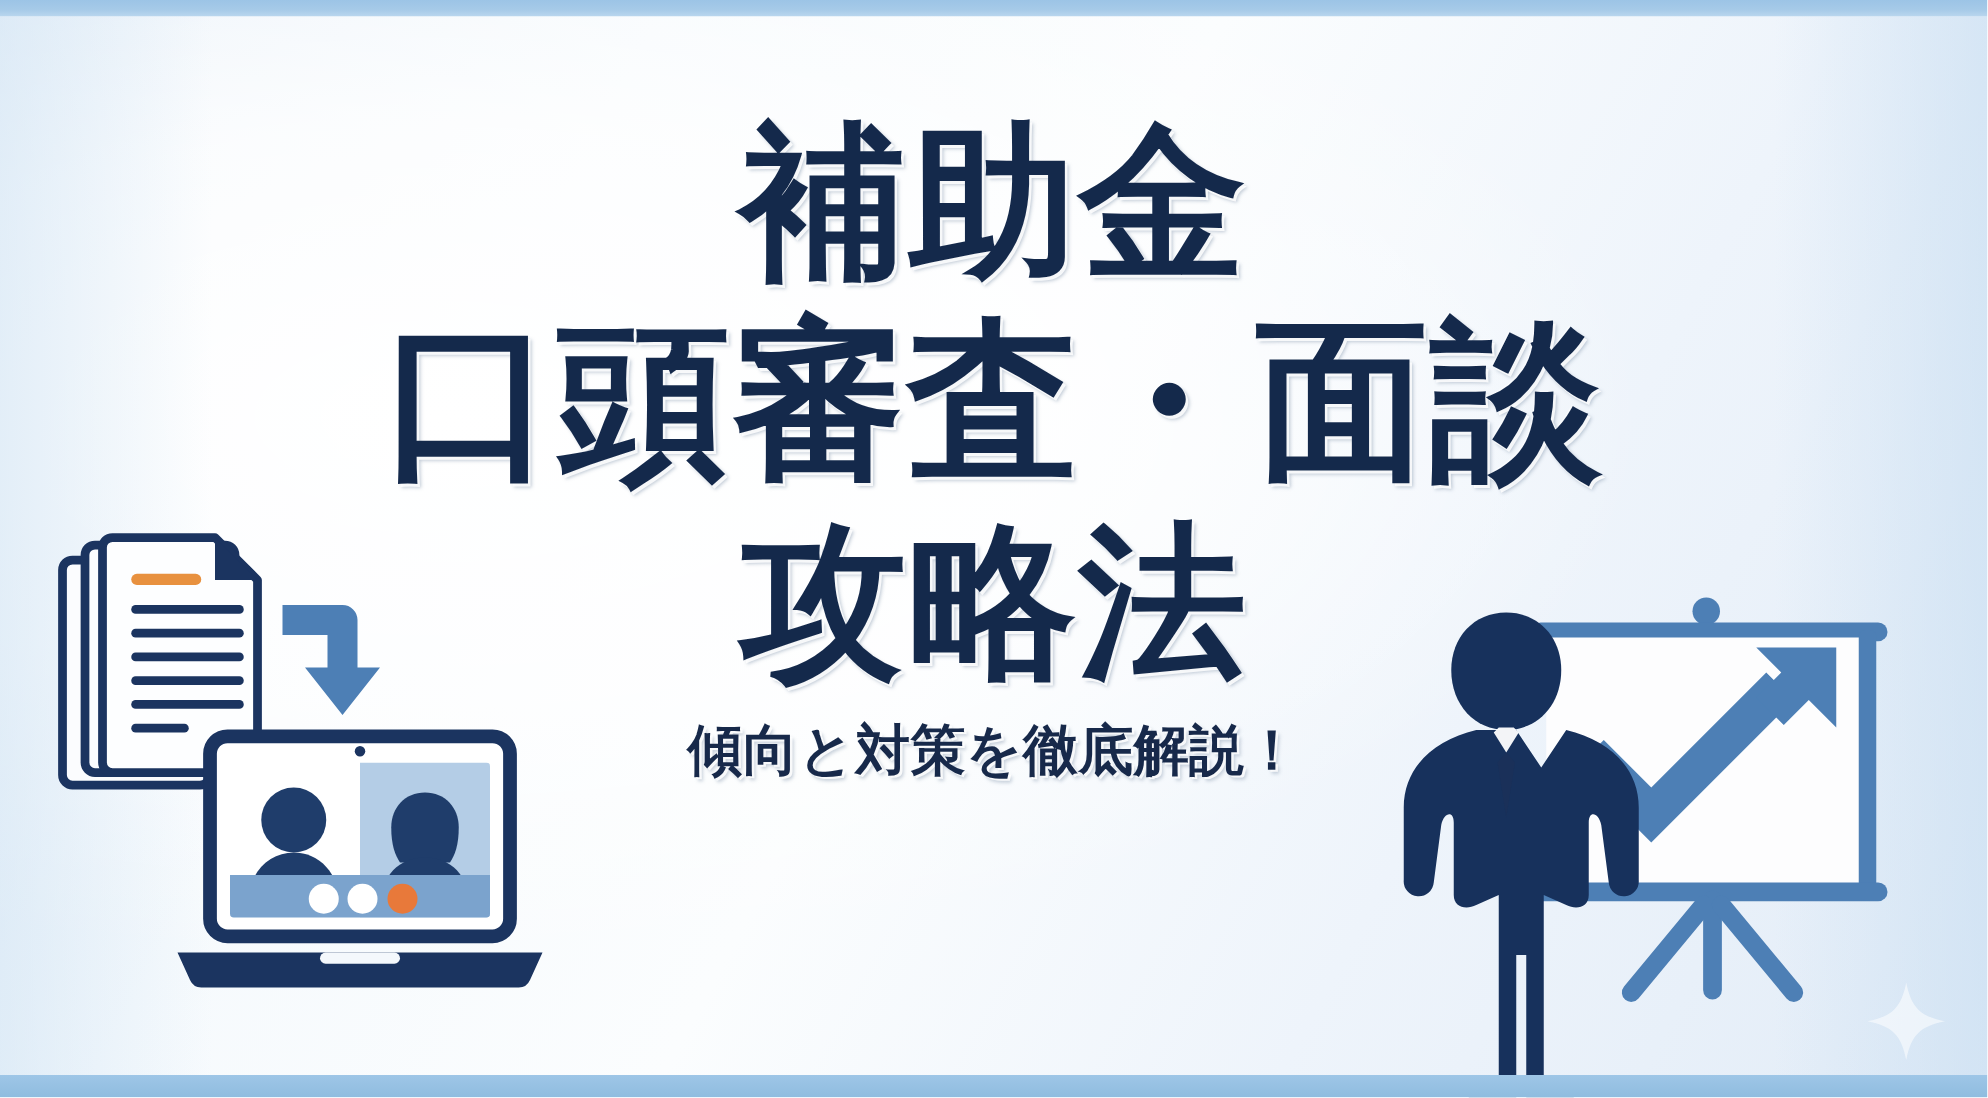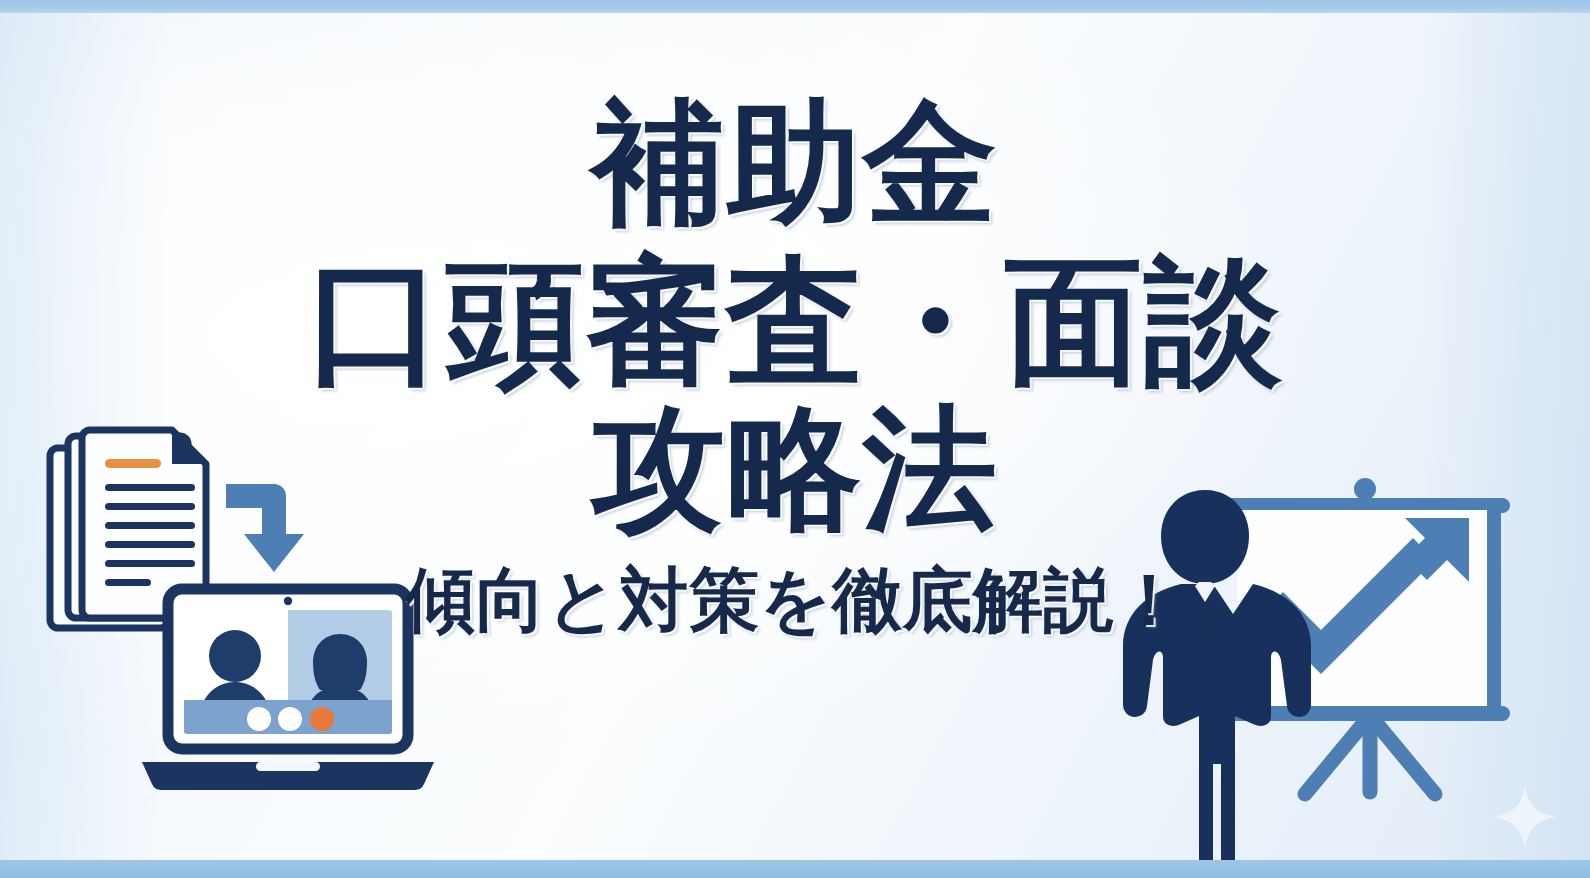--- a/index.html
+++ b/index.html
@@ -75,33 +75,34 @@
     color: #14294b;
     font-weight: 700;
     letter-spacing: 0.012em;
     line-height: 1.0;
     text-shadow:
        2px 2px 0 rgba(255,255,255,0.85),
        3px 3px 3px rgba(120,140,165,0.45),
       -1px -1px 0 rgba(255,255,255,0.55);
   }
   .title-line-1 { font-size: 134px; margin-bottom: 22px; }
-  .title-line-2 { font-size: 138px; margin-bottom: 12px; }
+  .title-line-2 { font-size: 138px; margin-bottom: 26px; }
   .title-line-3 { font-size: 134px; margin-bottom: 28px; }
 
   .subtitle {
     display: block;
     color: #17294a;
     font-weight: 700;
-    font-size: 70px;
+    font-size: 44px;
     line-height: 1.05;
     letter-spacing: 0.008em;
     text-shadow:
        2px 2px 0 rgba(255,255,255,0.85),
        3px 3px 3px rgba(120,140,165,0.40);
+    font-family: Liberation Serif, serif;
   }
 
   
   .illustration {
     position: absolute;
     z-index: 10;
   }
   #illus-left  { left: 38px;   top: 404px; width: 410px; height: 400px; }
   #illus-right { left: 1115px; top: 462px; width: 440px; height: 416px; }
 

